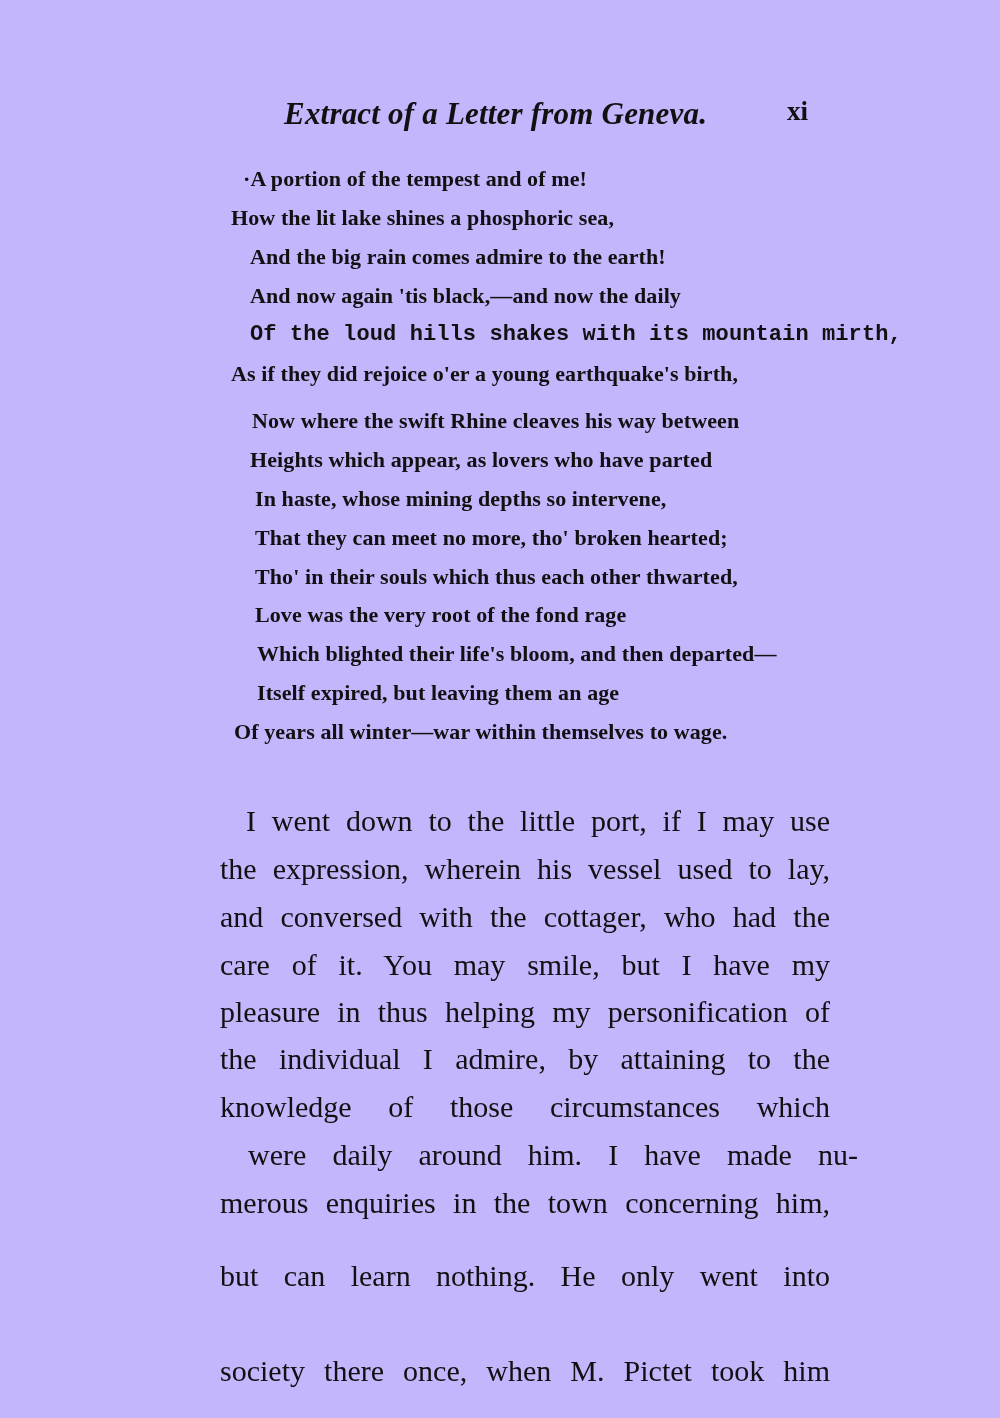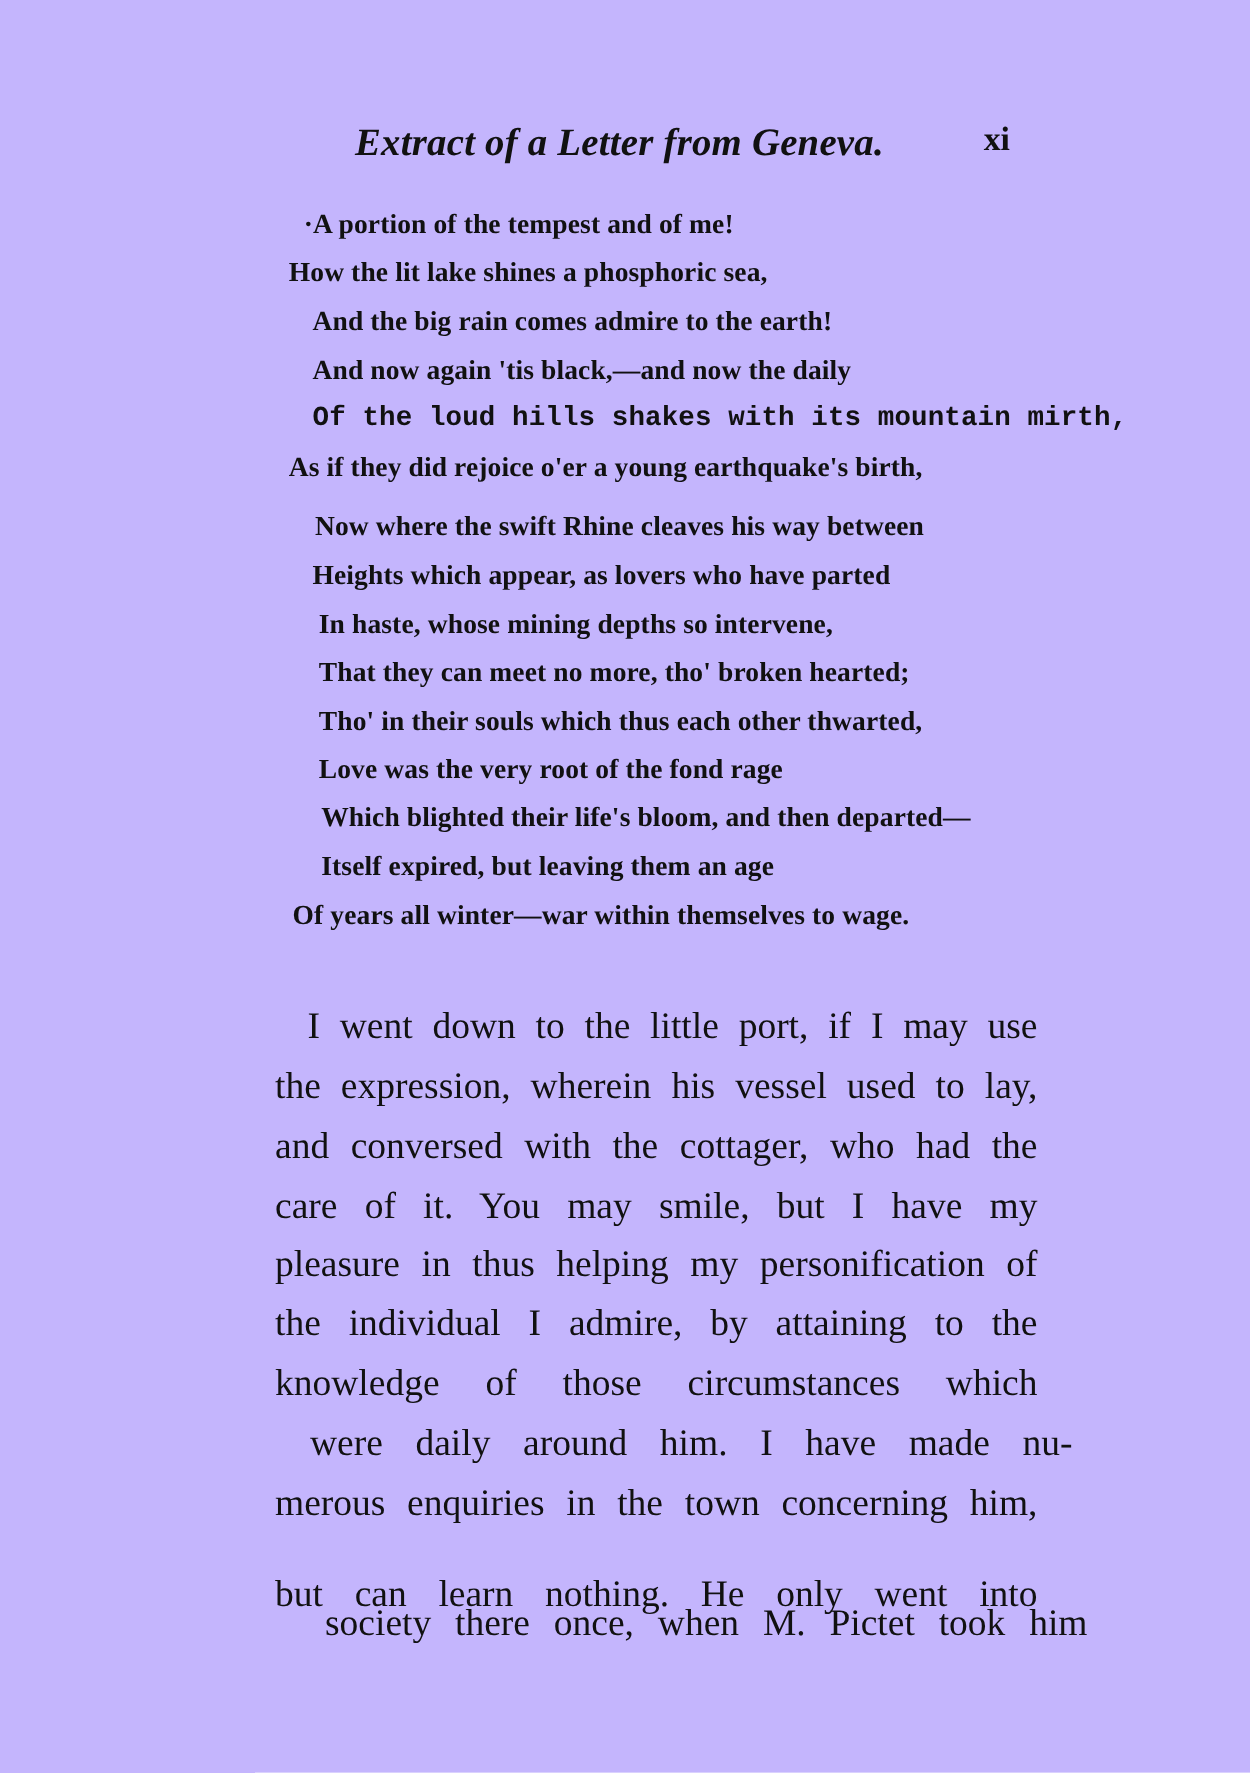--- a/index.html
+++ b/index.html
@@ -118,16 +118,16 @@
     <div class="prose-line first" style="top:804px;">I went down to the little port, if I may use</div>
     <div class="prose-line" style="top:852px;">the expression, wherein his vessel used to lay,</div>
     <div class="prose-line" style="top:900px;">and conversed with the cottager, who had the</div>
     <div class="prose-line" style="top:948px;">care of it. You may smile, but I have my</div>
     <div class="prose-line" style="top:995px;">pleasure in thus helping my personification of</div>
     <div class="prose-line" style="top:1042px;">the individual I admire, by attaining to the</div>
     <div class="prose-line" style="top:1090px;">knowledge of those circumstances which</div>
     <div class="prose-line" style="top:1138px;margin-left:28px;">were daily around him. I have made nu-</div>
     <div class="prose-line" style="top:1186px;">merous enquiries in the town concerning him,</div>
     <div class="prose-line" style="top:1234px;margin-top:25px;">but can learn nothing. He only went into</div>
-    <div class="prose-line" style="top:1282px;margin-left:40px;">society there once, when M. Pictet took him</div>
+    <div class="prose-line" style="top:1354px;">society there once, when M. Pictet took him</div>
   </div>
 
 </div>
 
 </body></html>

